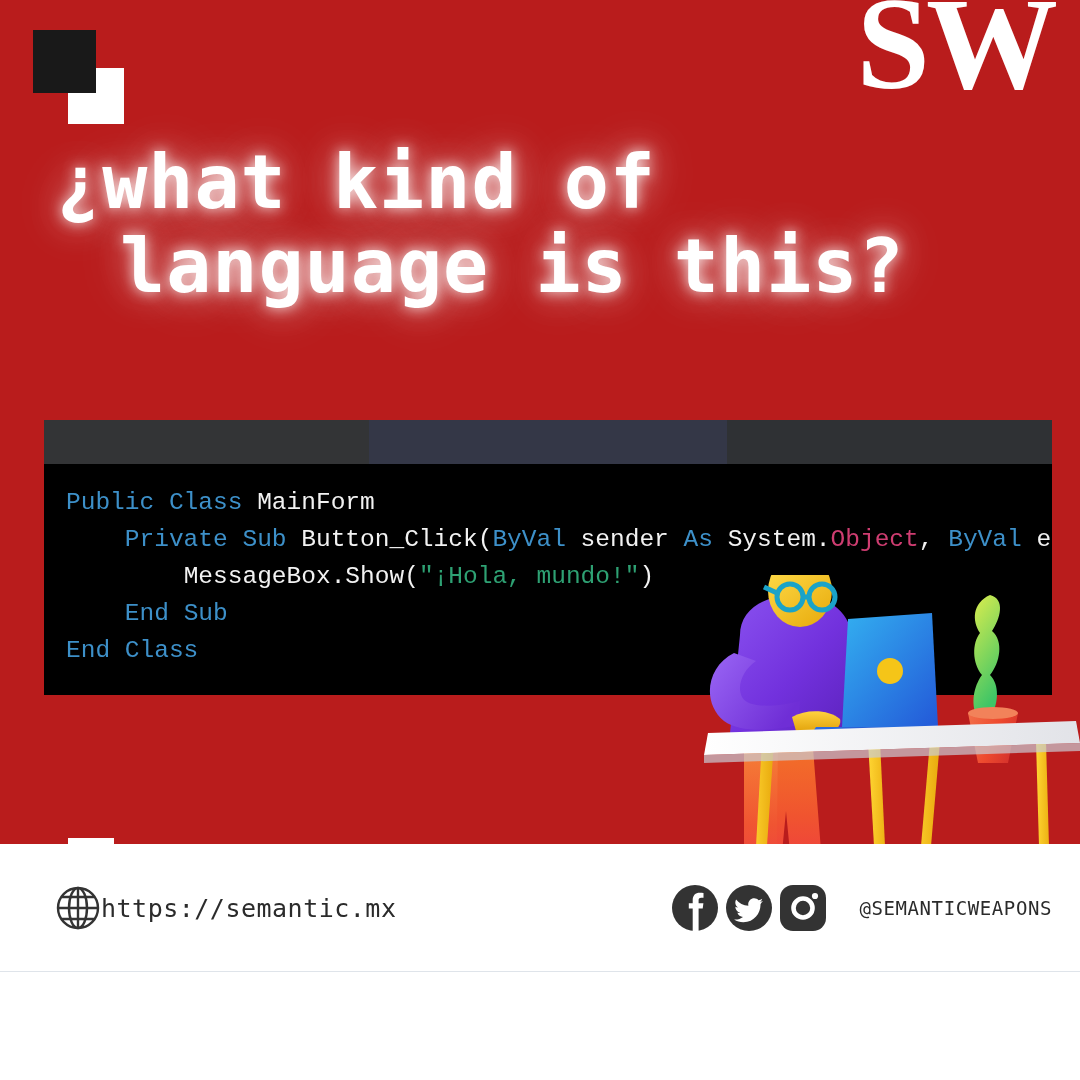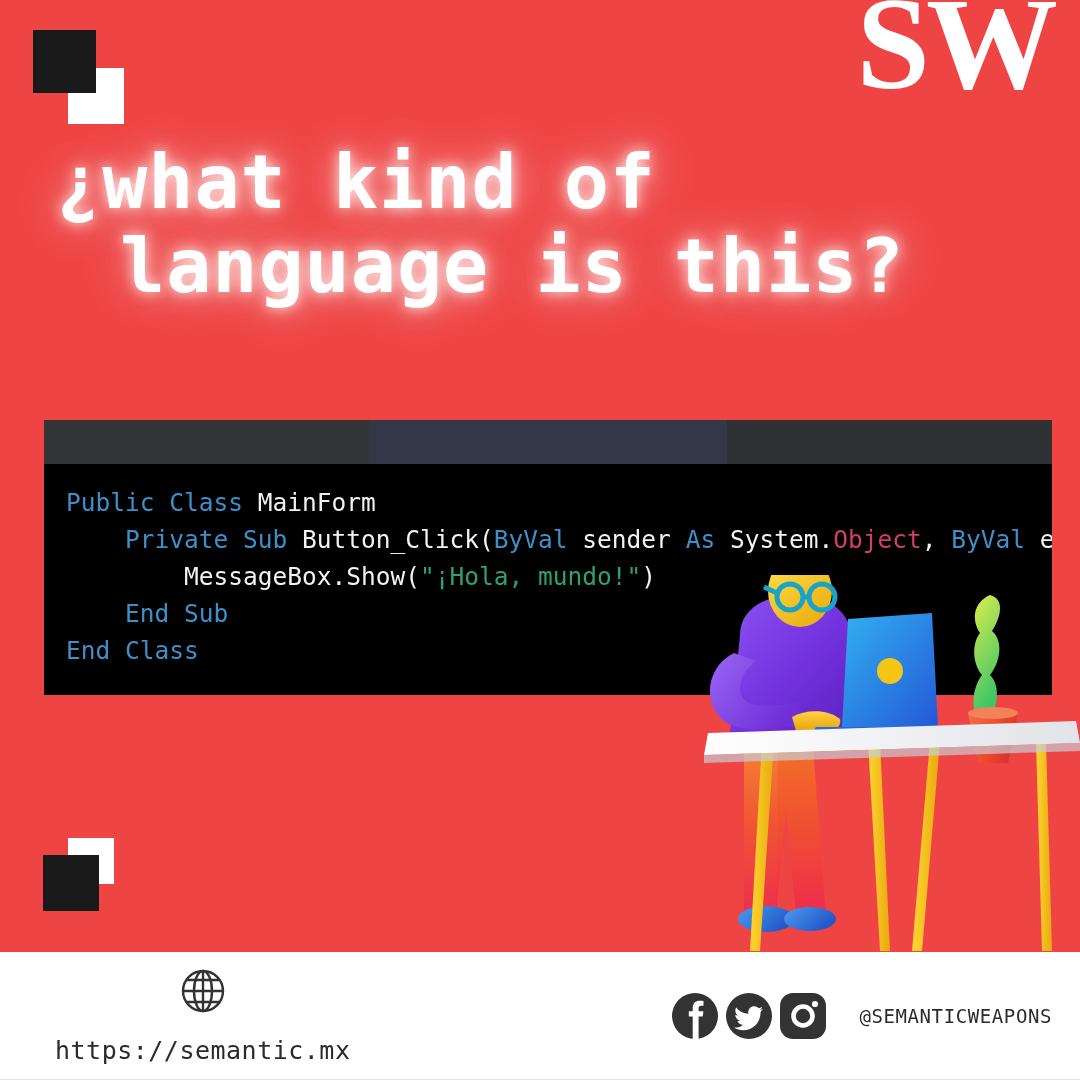--- a/index.html
+++ b/index.html
@@ -9,22 +9,22 @@
     width: 1080px;
     height: 1080px;
     overflow: hidden;
     background: #ffffff;
     font-family: "Liberation Sans", sans-serif;
   }
 
   #poster {
     position: relative;
     width: 1080px;
-    height: 1080px;
-    background: #ef4444;
+    height: 972px;
+    background: #b91c1c;
     overflow: hidden;
   }
 
   
   .deco-sq { position: absolute; }
 
   #deco-tl-white { left: 68px;  top: 68px;  width: 56px; height: 56px; background: #ffffff; }
   #deco-tl-black { left: 33px;  top: 30px;  width: 63px; height: 63px; background: #191919; }
 
   #deco-bl-white { left: 68px;  top: 838px; width: 46px; height: 46px; background: #ffffff; }
@@ -88,21 +88,21 @@
   #code-titlebar .tab.t3 { flex: 1 1 auto;  background: #2f3134; }
 
   #code-body {
     padding: 20px 0 0 22px;
     font-family: "DejaVu Sans Mono", "Liberation Mono", monospace;
     font-size: 24.5px;
     line-height: 37px;
     white-space: pre;
     color: #e8e8e8;
   }
-  #code-body .ln { display: block; white-space: pre; }
+  #code-body .ln { display: block; white-space: pre; font-family: Liberation Mono, monospace; }
 
   .tok-kw   { color: #3d90c9; }
   .tok-id   { color: #f2f2f2; }
   .tok-type { color: #cf3d71; }
   .tok-str  { color: #2ea173; }
   .tok-pun  { color: #f2f2f2; }
 
   
   #illustration {
     position: absolute;
@@ -130,23 +130,21 @@
     content: "";
     position: absolute;
     left: 0; right: 0; bottom: 0;
     height: 1px;
     background: #dfe4ea;
   }
 
   #footer-left {
     display: flex;
     align-items: center;
-    gap: 22px;
     margin-left: 55px;
-    flex-direction: column;
   }
   #globe-icon { width: 46px; height: 46px; flex: 0 0 46px; }
   #site-url {
     font-family: "DejaVu Sans Mono", "Liberation Mono", monospace;
     font-size: 25px;
     letter-spacing: 0.5px;
     color: #2b2b2b;
   }
 
   #footer-right {

